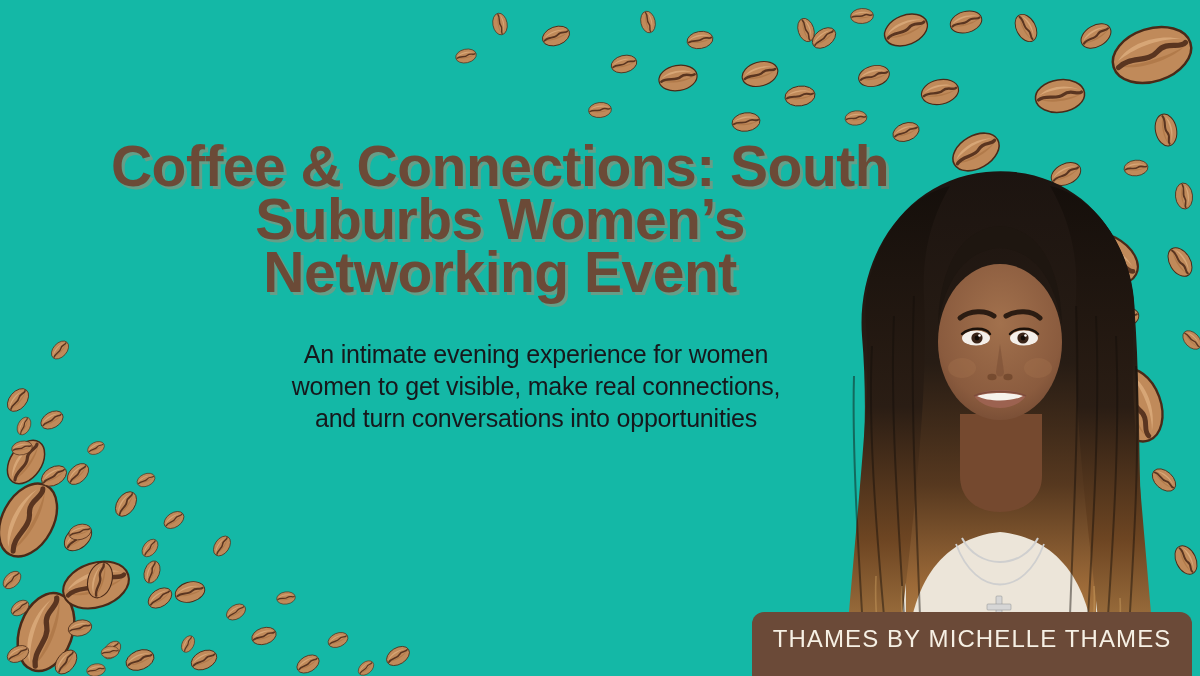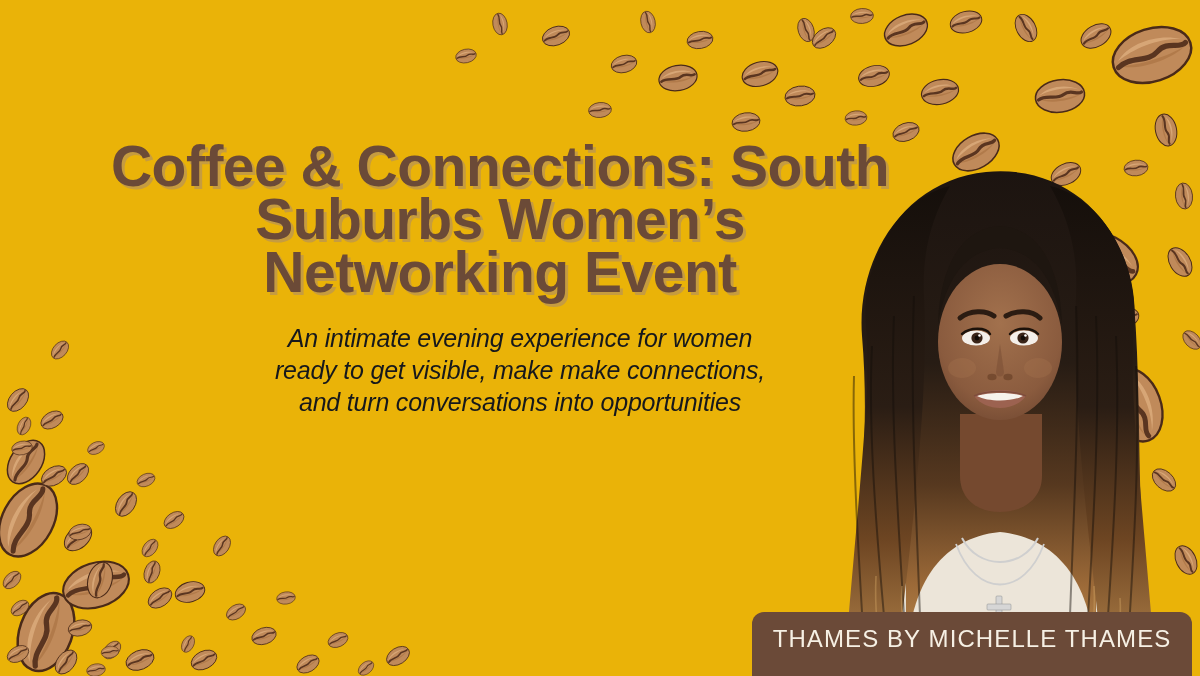--- a/index.html
+++ b/index.html
@@ -2,21 +2,21 @@
 <html><head>
 <meta charset="utf-8">
 <style>
   html,body{margin:0;padding:0;background:#2b2b2b;}
   *{box-sizing:border-box;}
 
   .flyer{
     position:relative;
     width:1200px;height:676px;
     overflow:hidden;
-    background:#eab308;
+    background:#14b8a6;
     font-family:"Liberation Sans", sans-serif;
   }
 
   
   .beans{position:absolute;inset:0;pointer-events:none;}
   .beans svg{position:absolute;top:0;left:0;width:1200px;height:676px;}
 
   
   .title-wrap{
     position:absolute;
@@ -36,25 +36,24 @@
     text-shadow:3px 3px 0 rgba(168,136,112,0.55);
     -webkit-font-smoothing:antialiased;
   }
   .title .l2{display:block;}
   .title .l3{display:block;}
 
   .subtitle{
     position:absolute;
     left:0;top:322px;
     width:1040px;
-    margin:0;
+    margin:16px;
     text-align:center;
     font-size:25px;
     line-height:32px;
-    font-style:italic;
     font-weight:normal;
     color:#16181c;
     letter-spacing:-0.2px;
     z-index:4;
   }
   .subtitle span{display:block;}
 
   .details{
     position:absolute;
     left:0;top:443px;
@@ -331,21 +330,21 @@
   <div class="title-wrap">
     <h1 class="title">
       <span class="l1">Coffee &amp; Connections: South</span>
       <span class="l2">Suburbs Women’s</span>
       <span class="l3">Networking Event</span>
     </h1>
   </div>
 
   <p class="subtitle">
     <span>An intimate evening experience for women</span>
-    <span>ready to get visible, make make connections,</span>
+    <span>women to get visible, make real connections,</span>
     <span>and turn conversations into opportunities</span>
   </p>
 
 
   <div class="banner">
     <span class="banner-text">THAMES BY MICHELLE THAMES</span>
   </div>
 
 </div>
 

